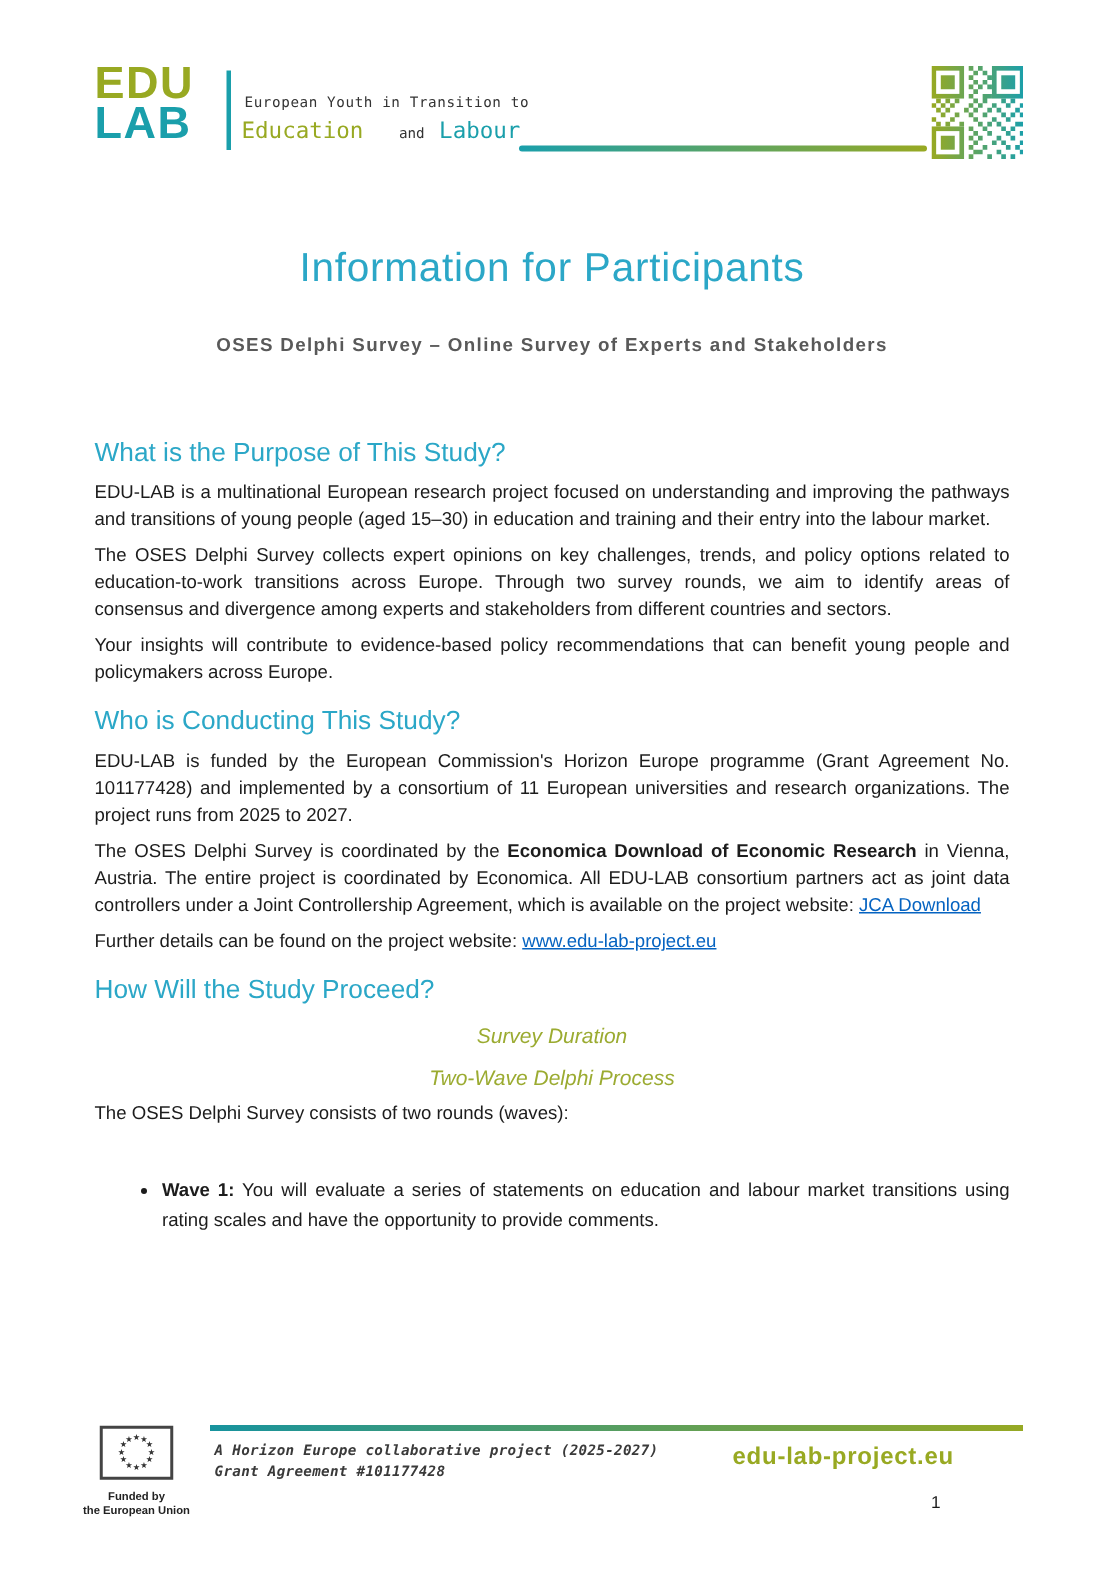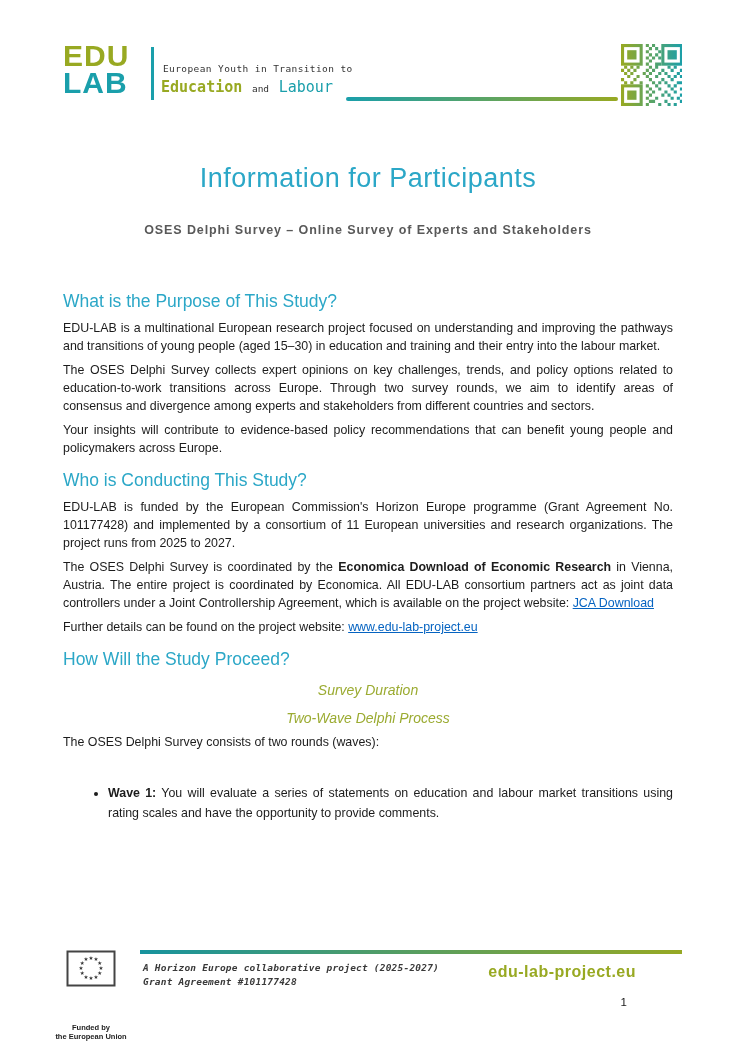--- a/index.html
+++ b/index.html
@@ -7,22 +7,22 @@
         font-family:"Liberation Sans",sans-serif;color:#1c1c1c;}
 
   
   .logo-word{position:absolute;left:63px;top:42px;font-weight:800;font-size:30px;line-height:27px;letter-spacing:1px;}
   .logo-edu{color:#98A922;}
   .logo-lab{color:#1A9FAB;}
   .logo-sep{position:absolute;left:151px;top:47px;width:3px;height:53px;background:#1A9FAB;}
   .tag1{position:absolute;left:163px;top:63px;font-family:"DejaVu Sans Mono",monospace;
         font-size:9.5px;letter-spacing:0.4px;color:#333;}
   .tag2{position:absolute;left:161px;top:77px;font-family:"DejaVu Sans Mono",monospace;white-space:nowrap;}
-  .t-edu{font-size:15px;color:#98A922;font-weight:bold;}
-  .t-and{font-size:9.5px;color:#333;}
+  .t-edu{font-size:15px;color:#98A922;}
+  .t-and{font-size:9.5px;color:#333;margin-left:14px;}
   .t-lab{font-size:15px;color:#1A9FAB;}
   .hdr-rule{position:absolute;left:346px;top:97px;width:272px;height:4px;border-radius:2px;
             background:linear-gradient(90deg,#1A9FAB,#98A922);}
   .qr{position:absolute;left:621px;top:44px;width:62px;height:62px;}
 
   
   .content{position:absolute;left:63px;top:160px;width:610px;}
   h1{margin:0;text-align:center;font-size:27px;line-height:36px;font-weight:400;color:#2BA7C7;letter-spacing:0.5px;}
   .subtitle{margin-top:26px;text-align:center;font-size:12.5px;line-height:16px;font-weight:700;
             color:#595959;letter-spacing:0.9px;}
@@ -30,21 +30,21 @@
   h2.first{margin-top:52px;}
   h3{margin:10px 0 0;font-size:14px;line-height:18px;font-weight:400;font-style:italic;color:#9BAB31;text-align:center;}
   p{margin:6px 0 0;font-size:12.4px;line-height:18px;text-align:justify;}
   p b, li b{font-weight:700;}
   a.doclink{color:#0563C1;text-decoration:underline;cursor:pointer;}
   ul{margin:10px 0 0;padding-left:45px;}
   li{font-size:12.4px;line-height:20px;text-align:justify;margin-top:32px;}
 
   
   .eu-flag{position:absolute;left:66px;top:950px;width:50px;height:38px;}
-  .funded{position:absolute;left:49px;top:1023px;width:84px;text-align:center;
+  .funded{position:absolute;left:49px;top:993px;width:84px;text-align:center;
           font-size:7.5px;line-height:9px;color:#222;font-weight:700;}
   .ftr-rule{position:absolute;left:140px;top:950px;width:550px;height:4px;
             background:linear-gradient(90deg,#17939E,#98A922);}
   .ftr-text{position:absolute;left:143px;top:961px;font-family:"DejaVu Sans Mono",monospace;
             font-style:italic;font-weight:700;font-size:9.5px;line-height:14px;color:#3a3a3a;letter-spacing:0.2px;}
   .site{position:absolute;right:46px;top:963px;font-size:16px;font-weight:700;color:#98A922;letter-spacing:0.5px;}
   .pagenum{position:absolute;right:55px;top:996px;font-size:11.5px;color:#1a1a1a;}
 </style>
 </head>
 <body>

